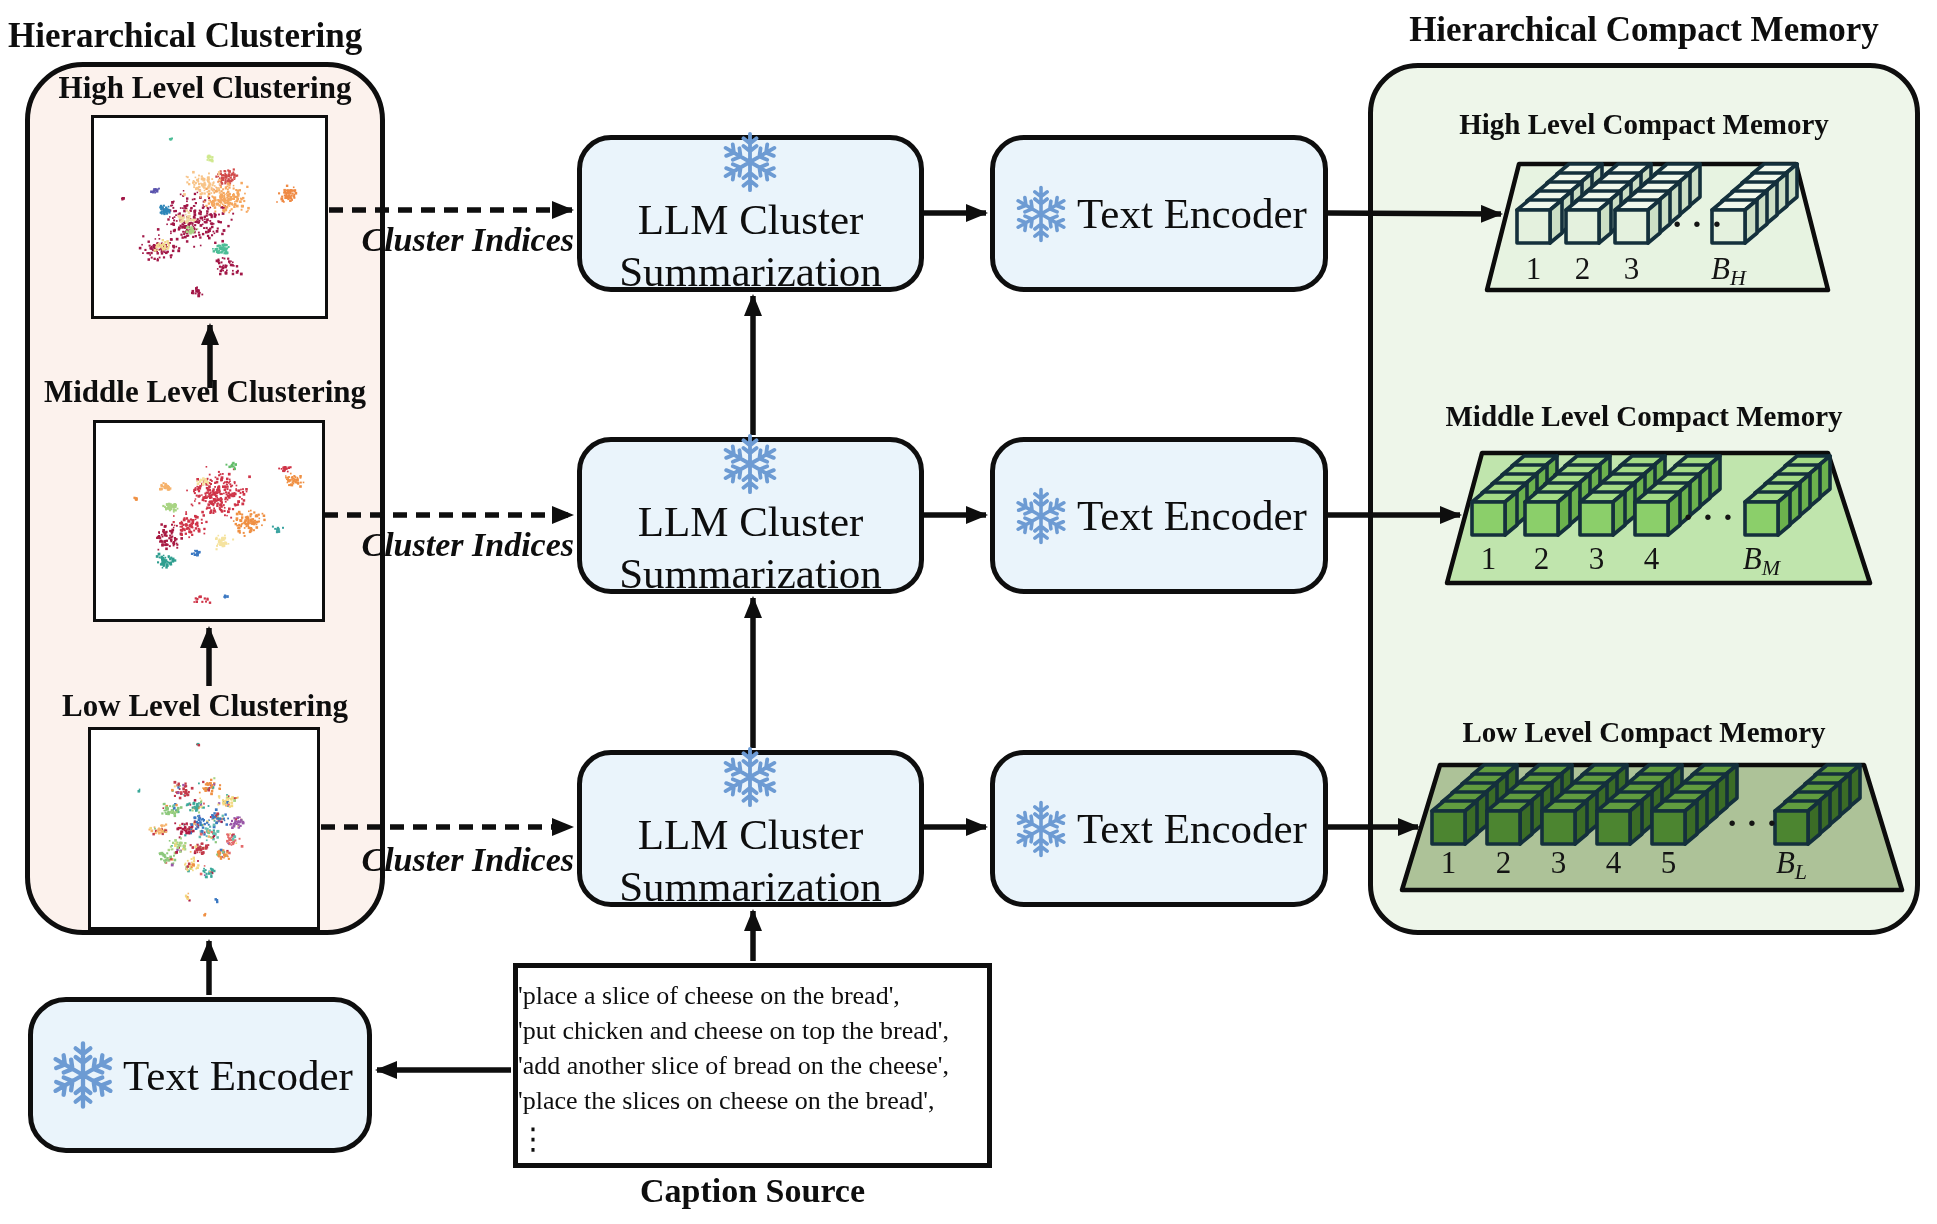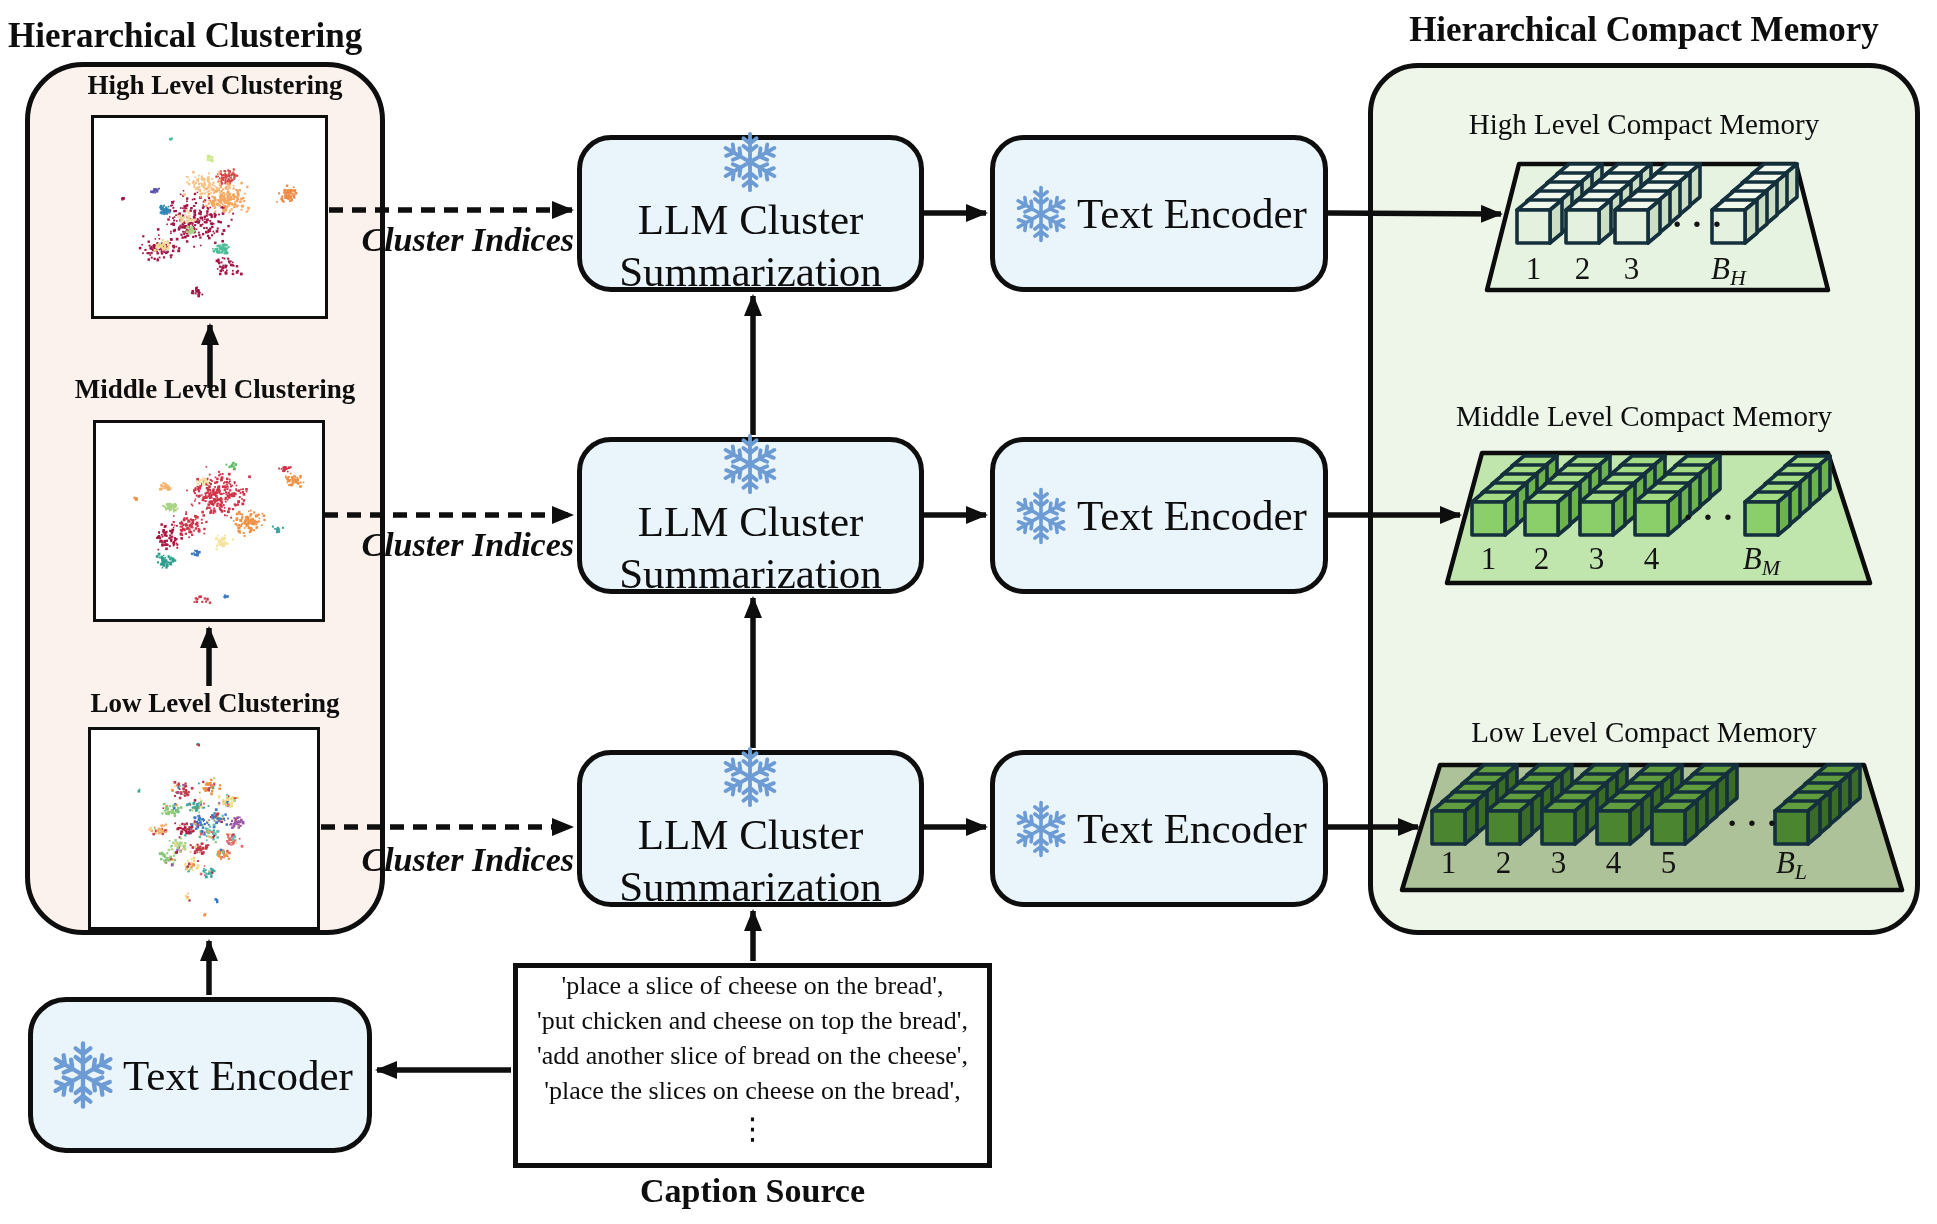--- a/index.html
+++ b/index.html
@@ -5,37 +5,37 @@
   html,body{margin:0;padding:0;background:#ffffff;}
   #stage{position:relative;width:1937px;height:1224px;background:#ffffff;overflow:hidden;
          font-family:"Liberation Serif","DejaVu Serif",serif;color:#0e0e0e;}
   .abs{position:absolute;box-sizing:border-box;}
   .panel{border:5px solid #0e0e0e;z-index:1;}
   #panel-clustering{left:25px;top:62px;width:360px;height:873px;border-radius:58px;}
   #panel-memory{left:1368px;top:63px;width:552px;height:872px;border-radius:50px;}
   .big-title{font-size:35px;font-weight:bold;white-space:nowrap;z-index:12;}
   #title-clustering{left:8px;top:16px;}
   #title-memory{left:1368px;top:10px;width:552px;text-align:center;}
-  .cluster-label{left:35px;width:360px;text-align:center;font-size:27px;font-weight:bold;z-index:12;}
-  .mem-label{left:1400px;width:488px;text-align:center;font-size:29px;font-weight:normal;z-index:12;}
+  .cluster-label{left:25px;width:360px;text-align:center;font-size:31px;font-weight:bold;z-index:12;}
+  .mem-label{left:1400px;width:488px;text-align:center;font-size:29px;font-weight:bold;z-index:12;}
   .scatter-box{background:#ffffff;border:3px solid #0e0e0e;z-index:4;}
   .scatter-box svg{display:block;}
   #svg-overlay{position:absolute;left:0;top:0;z-index:5;pointer-events:none;}
   .module{background:#eaf4fb;border:5px solid #0e0e0e;border-radius:34px;z-index:10;
           display:flex;align-items:center;justify-content:center;}
   .llm-box{left:577px;width:347px;height:157px;flex-direction:column;}
   .te-box{left:990px;width:338px;height:157px;flex-direction:row;}
   #bottom-encoder{left:28px;top:997px;width:344px;height:156px;border-radius:38px;flex-direction:row;}
   .mod-line{display:flex;align-items:center;justify-content:center;line-height:52px;flex-direction:column;}
   .mod-text{font-size:43px;white-space:nowrap;}
   .snowflake{display:inline-flex;align-items:center;justify-content:center;}
   .ci-label{width:260px;text-align:right;font-size:34px;font-weight:bold;font-style:italic;
             white-space:nowrap;z-index:12;left:314px;}
   #caption-box{left:513px;top:963px;width:479px;height:205px;background:#ffffff;
-               border:5px solid #0e0e0e;z-index:10;text-align:center;}
+               border:5px solid #0e0e0e;z-index:10;text-align:left;padding-top:10px;}
   .cap-line{font-size:26px;line-height:35px;white-space:nowrap;}
   .cap-dots{font-size:30px;line-height:34px;margin-top:4px;}
   #caption-label{left:513px;top:1172px;width:479px;text-align:center;
                  font-size:34px;font-weight:bold;z-index:12;}
 </style>
 </head>
 <body>
 
 <div id="stage">
 

